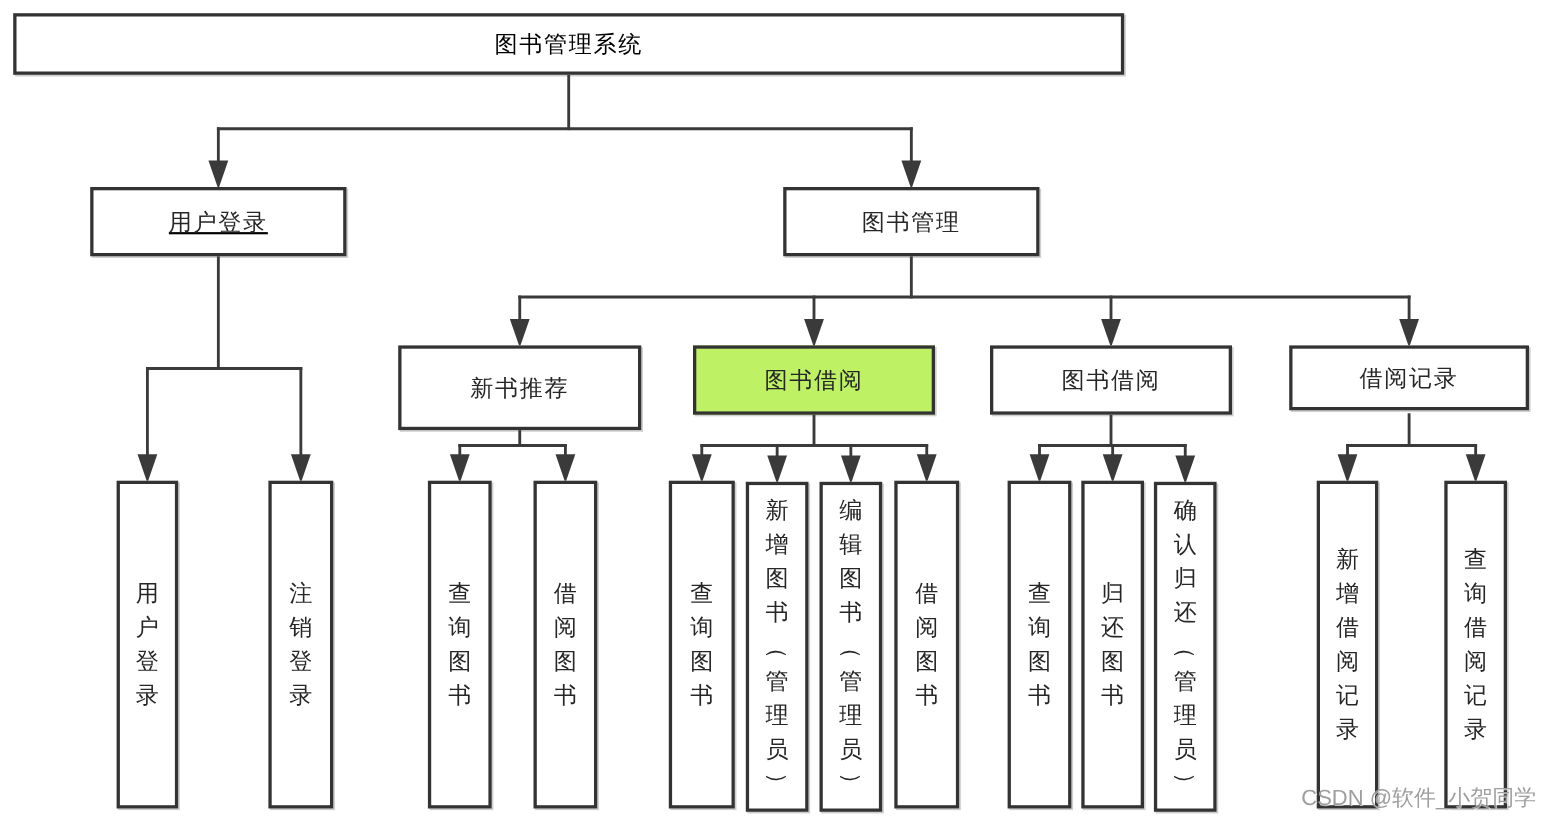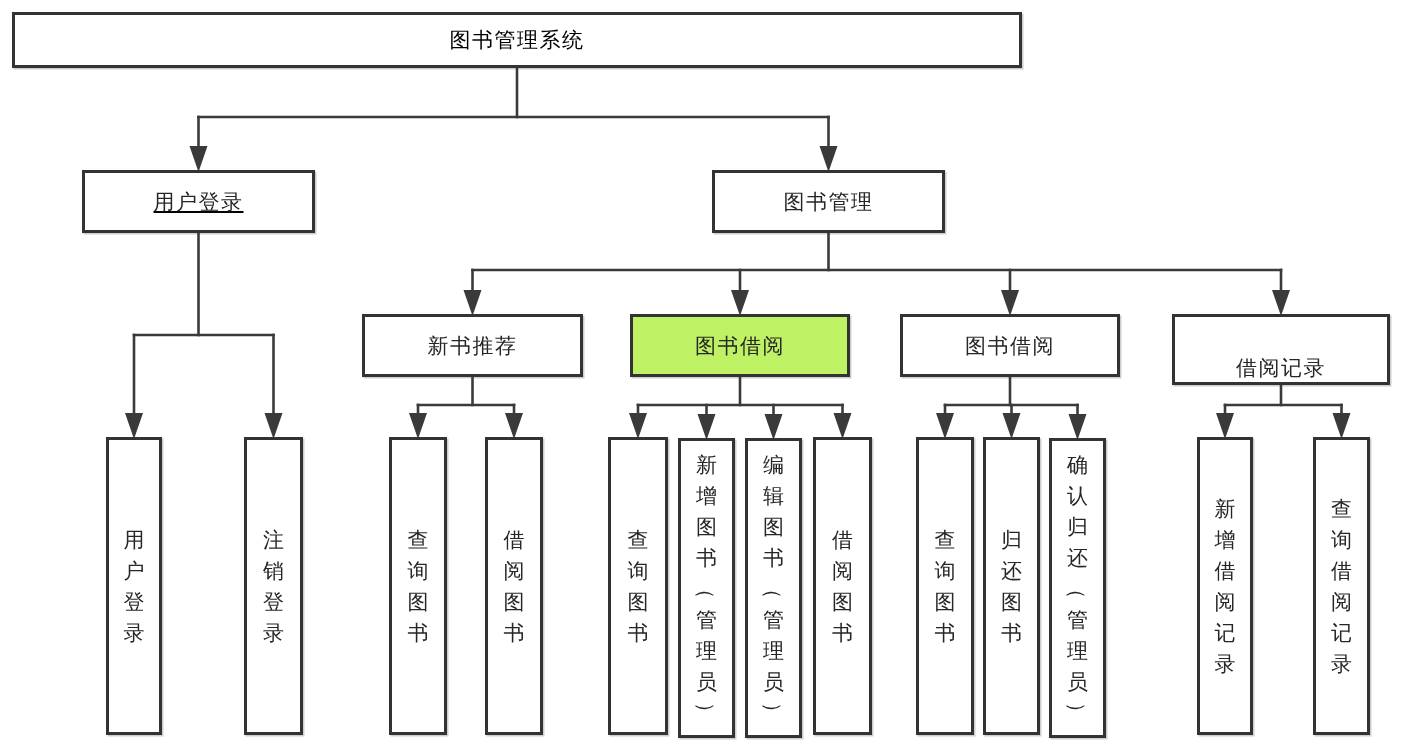--- a/index.html
+++ b/index.html
@@ -126,30 +126,30 @@
   <div id="nodes">
       <div class="node" style="left: 12px; top: 12px; width: 1010px; height: 56px; border-color: rgb(51, 51, 51); background: rgb(255, 255, 255);">
         <span class="hlabel" style="color: #000000;">图书管理系统</span>
       </div>
       <div class="node" style="left: 82px; top: 170px; width: 233px; height: 63px; border-color: rgb(51, 51, 51); background: rgb(255, 255, 255); text-decoration: underline;">
         <span class="hlabel" style="color: rgb(38, 38, 38);">用户登录</span>
       </div>
       <div class="node" style="left: 712px; top: 170px; width: 233px; height: 63px; border-color: rgb(51, 51, 51); background: rgb(255, 255, 255);">
         <span class="hlabel" style="color: rgb(38, 38, 38);">图书管理</span>
       </div>
-      <div class="node" style="left: 362px; top: 314px; width: 221px; height: 63px; border-color: rgb(51, 51, 51); background: rgb(255, 255, 255);">
+      <div class="node" style="left: 362px; top: 314px; width: 221px; height: 77px; border-color: rgb(51, 51, 51); background: rgb(255, 255, 255);">
         <span class="hlabel" style="color: rgb(38, 38, 38);">新书推荐</span>
       </div>
       <div class="node" style="left: 630px; top: 314px; width: 220px; height: 63px; border-color: rgb(51, 51, 51); background: #bef264;">
         <span class="hlabel" style="color: rgb(38, 38, 38);">图书借阅</span>
       </div>
       <div class="node" style="left: 900px; top: 314px; width: 220px; height: 63px; border-color: rgb(51, 51, 51); background: rgb(255, 255, 255);">
         <span class="hlabel" style="color: rgb(38, 38, 38);">图书借阅</span>
       </div>
-      <div class="node" style="left: 1172px; top: 314px; width: 218px; height: 71px; border-color: rgb(51, 51, 51); background: rgb(255, 255, 255); align-items: flex-end;">
+      <div class="node" style="left: 1172px; top: 314px; width: 218px; height: 59px; border-color: rgb(51, 51, 51); background: rgb(255, 255, 255);">
         <span class="hlabel" style="color: rgb(38, 38, 38);">借阅记录</span>
       </div>
       <div class="node" style="left: 106px; top: 437px; width: 56px; height: 298px; border-color: rgb(51, 51, 51); background: rgb(255, 255, 255);">
         <div class="vcol">
           <div class="vchar" style="color: rgb(38, 38, 38);">用</div>
           <div class="vchar" style="color: rgb(38, 38, 38);">户</div>
           <div class="vchar" style="color: rgb(38, 38, 38);">登</div>
           <div class="vchar" style="color: rgb(38, 38, 38);">录</div>
         </div>
       </div>
@@ -262,13 +262,14 @@
         <div class="vcol">
           <div class="vchar" style="color: rgb(38, 38, 38);">查</div>
           <div class="vchar" style="color: rgb(38, 38, 38);">询</div>
           <div class="vchar" style="color: rgb(38, 38, 38);">借</div>
           <div class="vchar" style="color: rgb(38, 38, 38);">阅</div>
           <div class="vchar" style="color: rgb(38, 38, 38);">记</div>
           <div class="vchar" style="color: rgb(38, 38, 38);">录</div>
         </div>
       </div>
     </div>
+  <div class="watermark" style="left:1183px; top:712px;">CSDN @软件_小贺同学</div>
 </div>
 
 </body></html>

